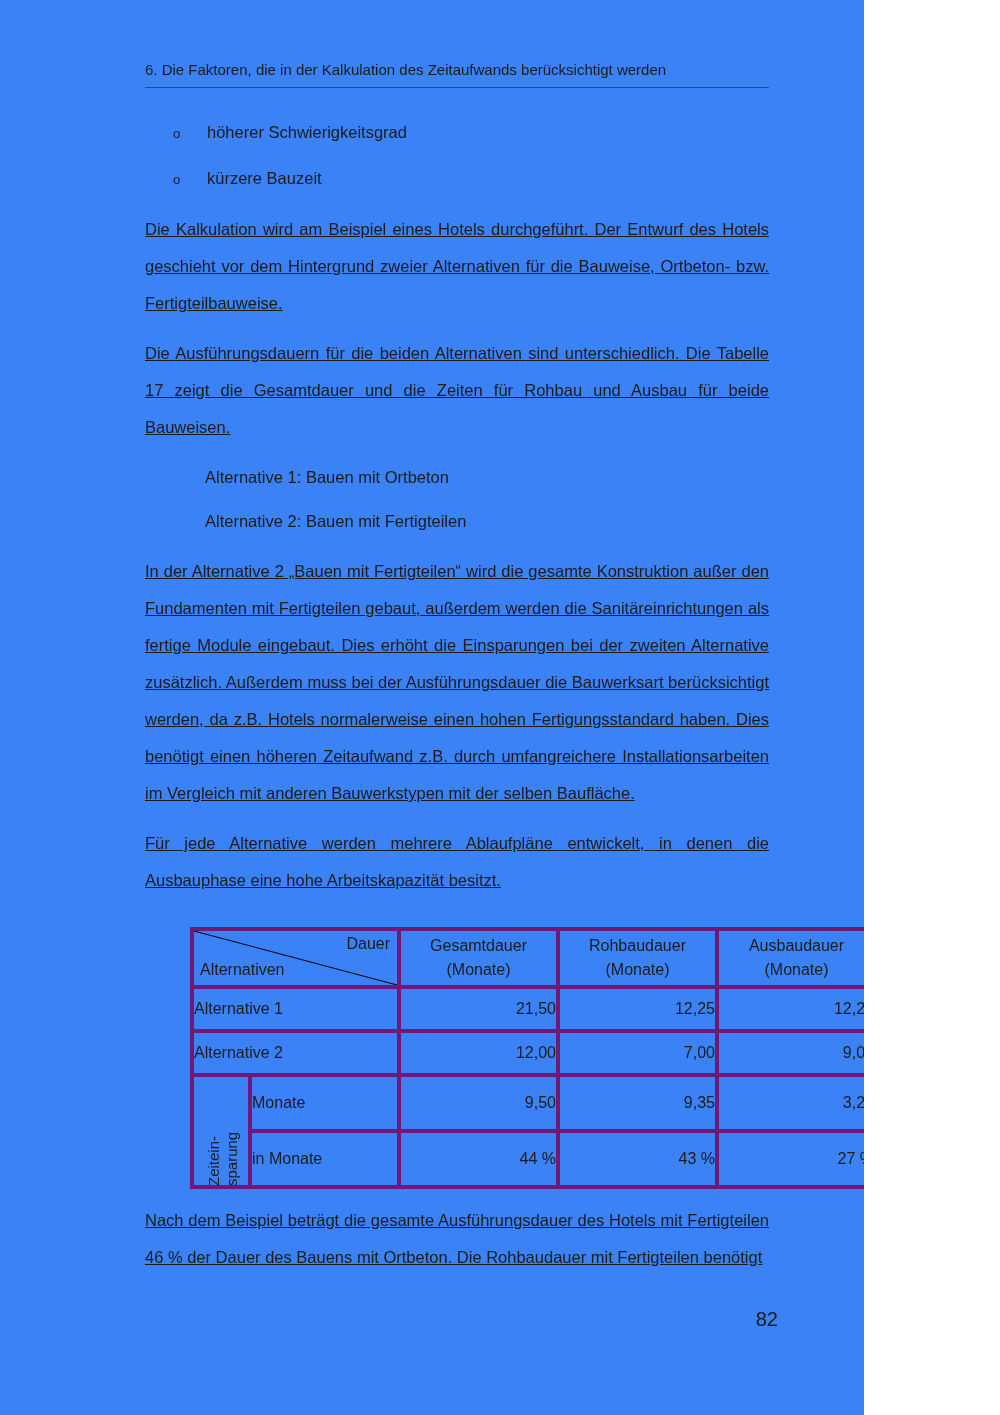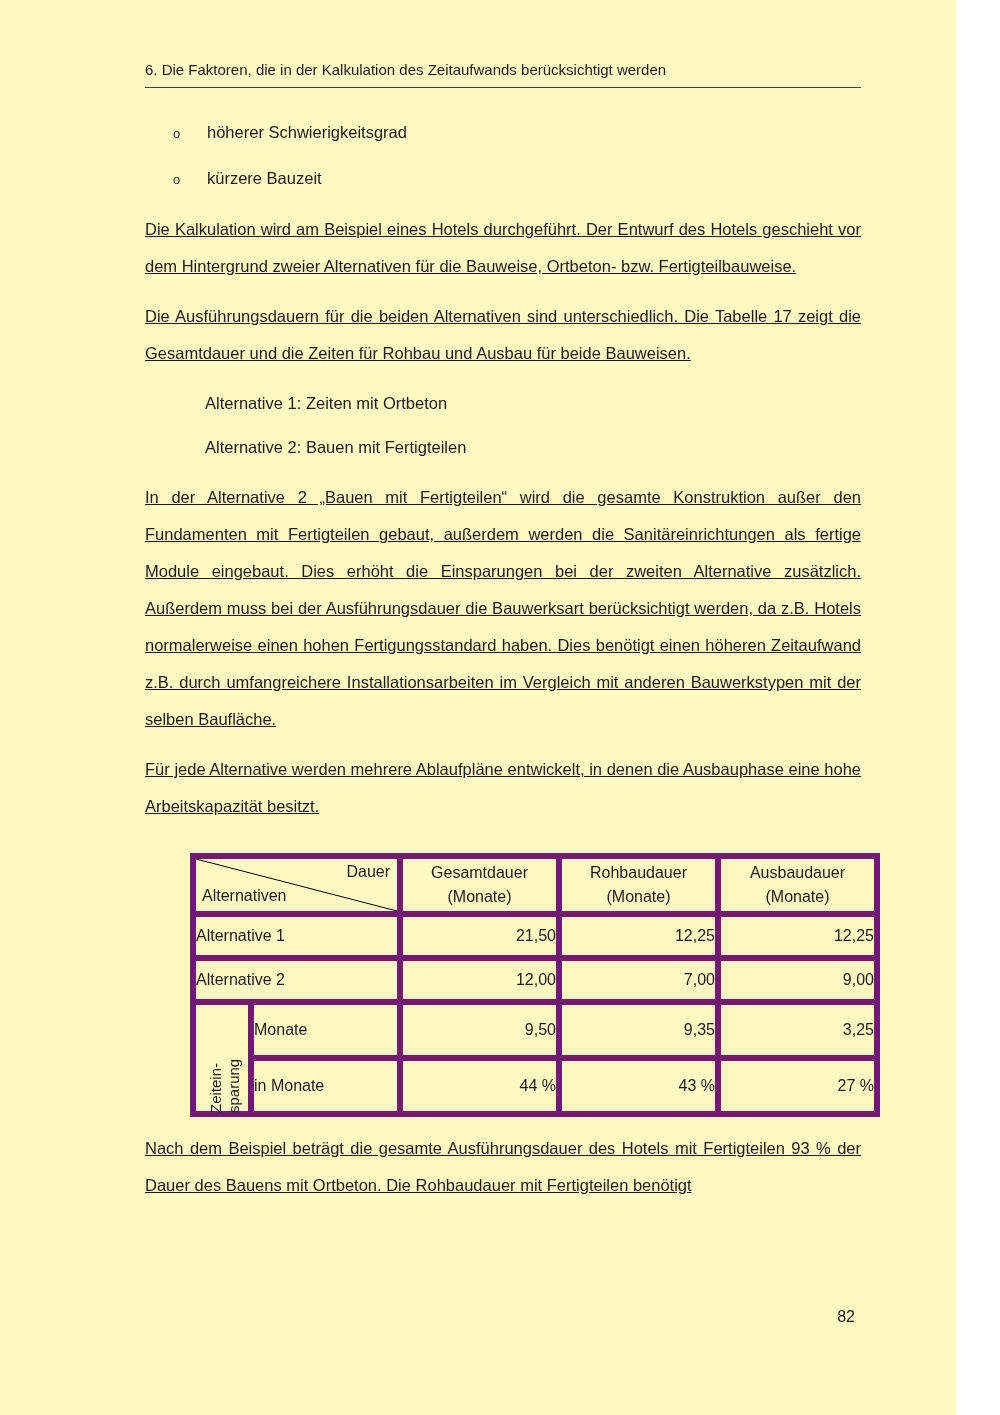--- a/index.html
+++ b/index.html
@@ -1,23 +1,23 @@
 <!DOCTYPE html>
 <html><head>
 <meta charset="utf-8">
 <style>
   * { box-sizing: border-box; }
   html, body { margin: 0; padding: 0; background: #ffffff; }
   body { font-family: "Liberation Sans", sans-serif; color: #1c1c1c; }
 
   .page {
     position: relative;
-    width: 956px;
+    width: 864px;
     height: 1415px;
-    background: #fef9c3;
+    background: #3b82f6;
     padding: 60px 95px 0 145px;
     overflow: hidden;
   }
 
   .doc-header {
     font-size: 15px;
     line-height: 20px;
     padding-bottom: 7px;
     border-bottom: 1px solid #444;
     margin-bottom: 26px;
@@ -56,21 +56,21 @@
     width: 685px;
     table-layout: fixed;
     font-size: 16px;
   }
   table.data-table col.c-rot   { width: 58px; }
   table.data-table col.c-sub   { width: 149px; }
   table.data-table col.c-data  { width: 159px; }
 
   table.data-table th,
   table.data-table td {
-    border: 6px solid #701a75;
+    border: 4px solid #701a75;
     padding: 0;
     font-weight: normal;
     vertical-align: middle;
   }
 
   th.corner-cell {
     position: relative;
     height: 58px;
   }
   .diag-svg {
@@ -126,23 +126,23 @@
 
   .table-caption {
     font-size: 16.5px;
     margin: 16px 0 0 47px;
   }
 
   .after-table { margin-top: 38px; }
 
   .page-number {
     position: absolute;
-    right: 101px;
+    right: 86px;
     top: 1308px;
-    font-size: 16px;
+    font-size: 20px;
   }
 </style>
 </head>
 <body>
 
 <div class="page">
 
   <div class="doc-header">6. Die Faktoren, die in der Kalkulation des Zeitaufwands berücksichtigt werden</div>
 
   <div class="bullet">
@@ -150,21 +150,21 @@
     <span>höherer Schwierigkeitsgrad</span>
   </div>
   <div class="bullet">
     <span class="marker">o</span>
     <span>kürzere Bauzeit</span>
   </div>
 
   <p class="body-text">Die Kalkulation wird am Beispiel eines Hotels durchgeführt. Der Entwurf des Hotels geschieht vor dem Hintergrund zweier Alternativen für die Bauweise, Ortbeton- bzw. Fertigteilbauweise.</p>
   <p class="body-text">Die Ausführungsdauern für die beiden Alternativen sind unterschiedlich. Die Tabelle 17 zeigt die Gesamtdauer und die Zeiten für Rohbau und Ausbau für beide Bauweisen.</p>
 
-  <div class="alt-line">Alternative 1: Zeiten mit Ortbeton</div>
+  <div class="alt-line">Alternative 1: Bauen mit Ortbeton</div>
   <div class="alt-line">Alternative 2: Bauen mit Fertigteilen</div>
 
   <p class="body-text">In der Alternative 2 „Bauen mit Fertigteilen“ wird die gesamte Konstruktion außer den Fundamenten mit Fertigteilen gebaut, außerdem werden die Sanitäreinrichtungen als fertige Module eingebaut. Dies erhöht die Einsparungen bei der zweiten Alternative zusätzlich. Außerdem muss bei der Ausführungsdauer die Bauwerksart berücksichtigt werden, da z.B. Hotels normalerweise einen hohen Fertigungsstandard haben. Dies benötigt einen höheren Zeitaufwand z.B. durch umfangreichere Installationsarbeiten im Vergleich mit anderen Bauwerkstypen mit der selben Baufläche.</p>
   <p class="body-text">Für jede Alternative werden mehrere Ablaufpläne entwickelt, in denen die Ausbauphase eine hohe Arbeitskapazität besitzt.</p>
 
   <table class="data-table">
     <colgroup>
       <col class="c-rot">
         <col class="c-sub">
         <col class="c-data">
@@ -222,17 +222,17 @@
       <tr class="group-row">
         <td class="sub-label">in Monate</td>
         <td class="num-cell">44 %</td>
         <td class="num-cell">43 %</td>
         <td class="num-cell">27 %</td>
       </tr>
     </tbody>
   </table>
 
 
-  <p class="body-text after-table">Nach dem Beispiel beträgt die gesamte Ausführungsdauer des Hotels mit Fertigteilen 93 % der Dauer des Bauens mit Ortbeton. Die Rohbaudauer mit Fertigteilen benötigt</p>
+  <p class="body-text after-table">Nach dem Beispiel beträgt die gesamte Ausführungsdauer des Hotels mit Fertigteilen 46 % der Dauer des Bauens mit Ortbeton. Die Rohbaudauer mit Fertigteilen benötigt</p>
 
   <div class="page-number">82</div>
 
 </div>
 
 </body></html>

